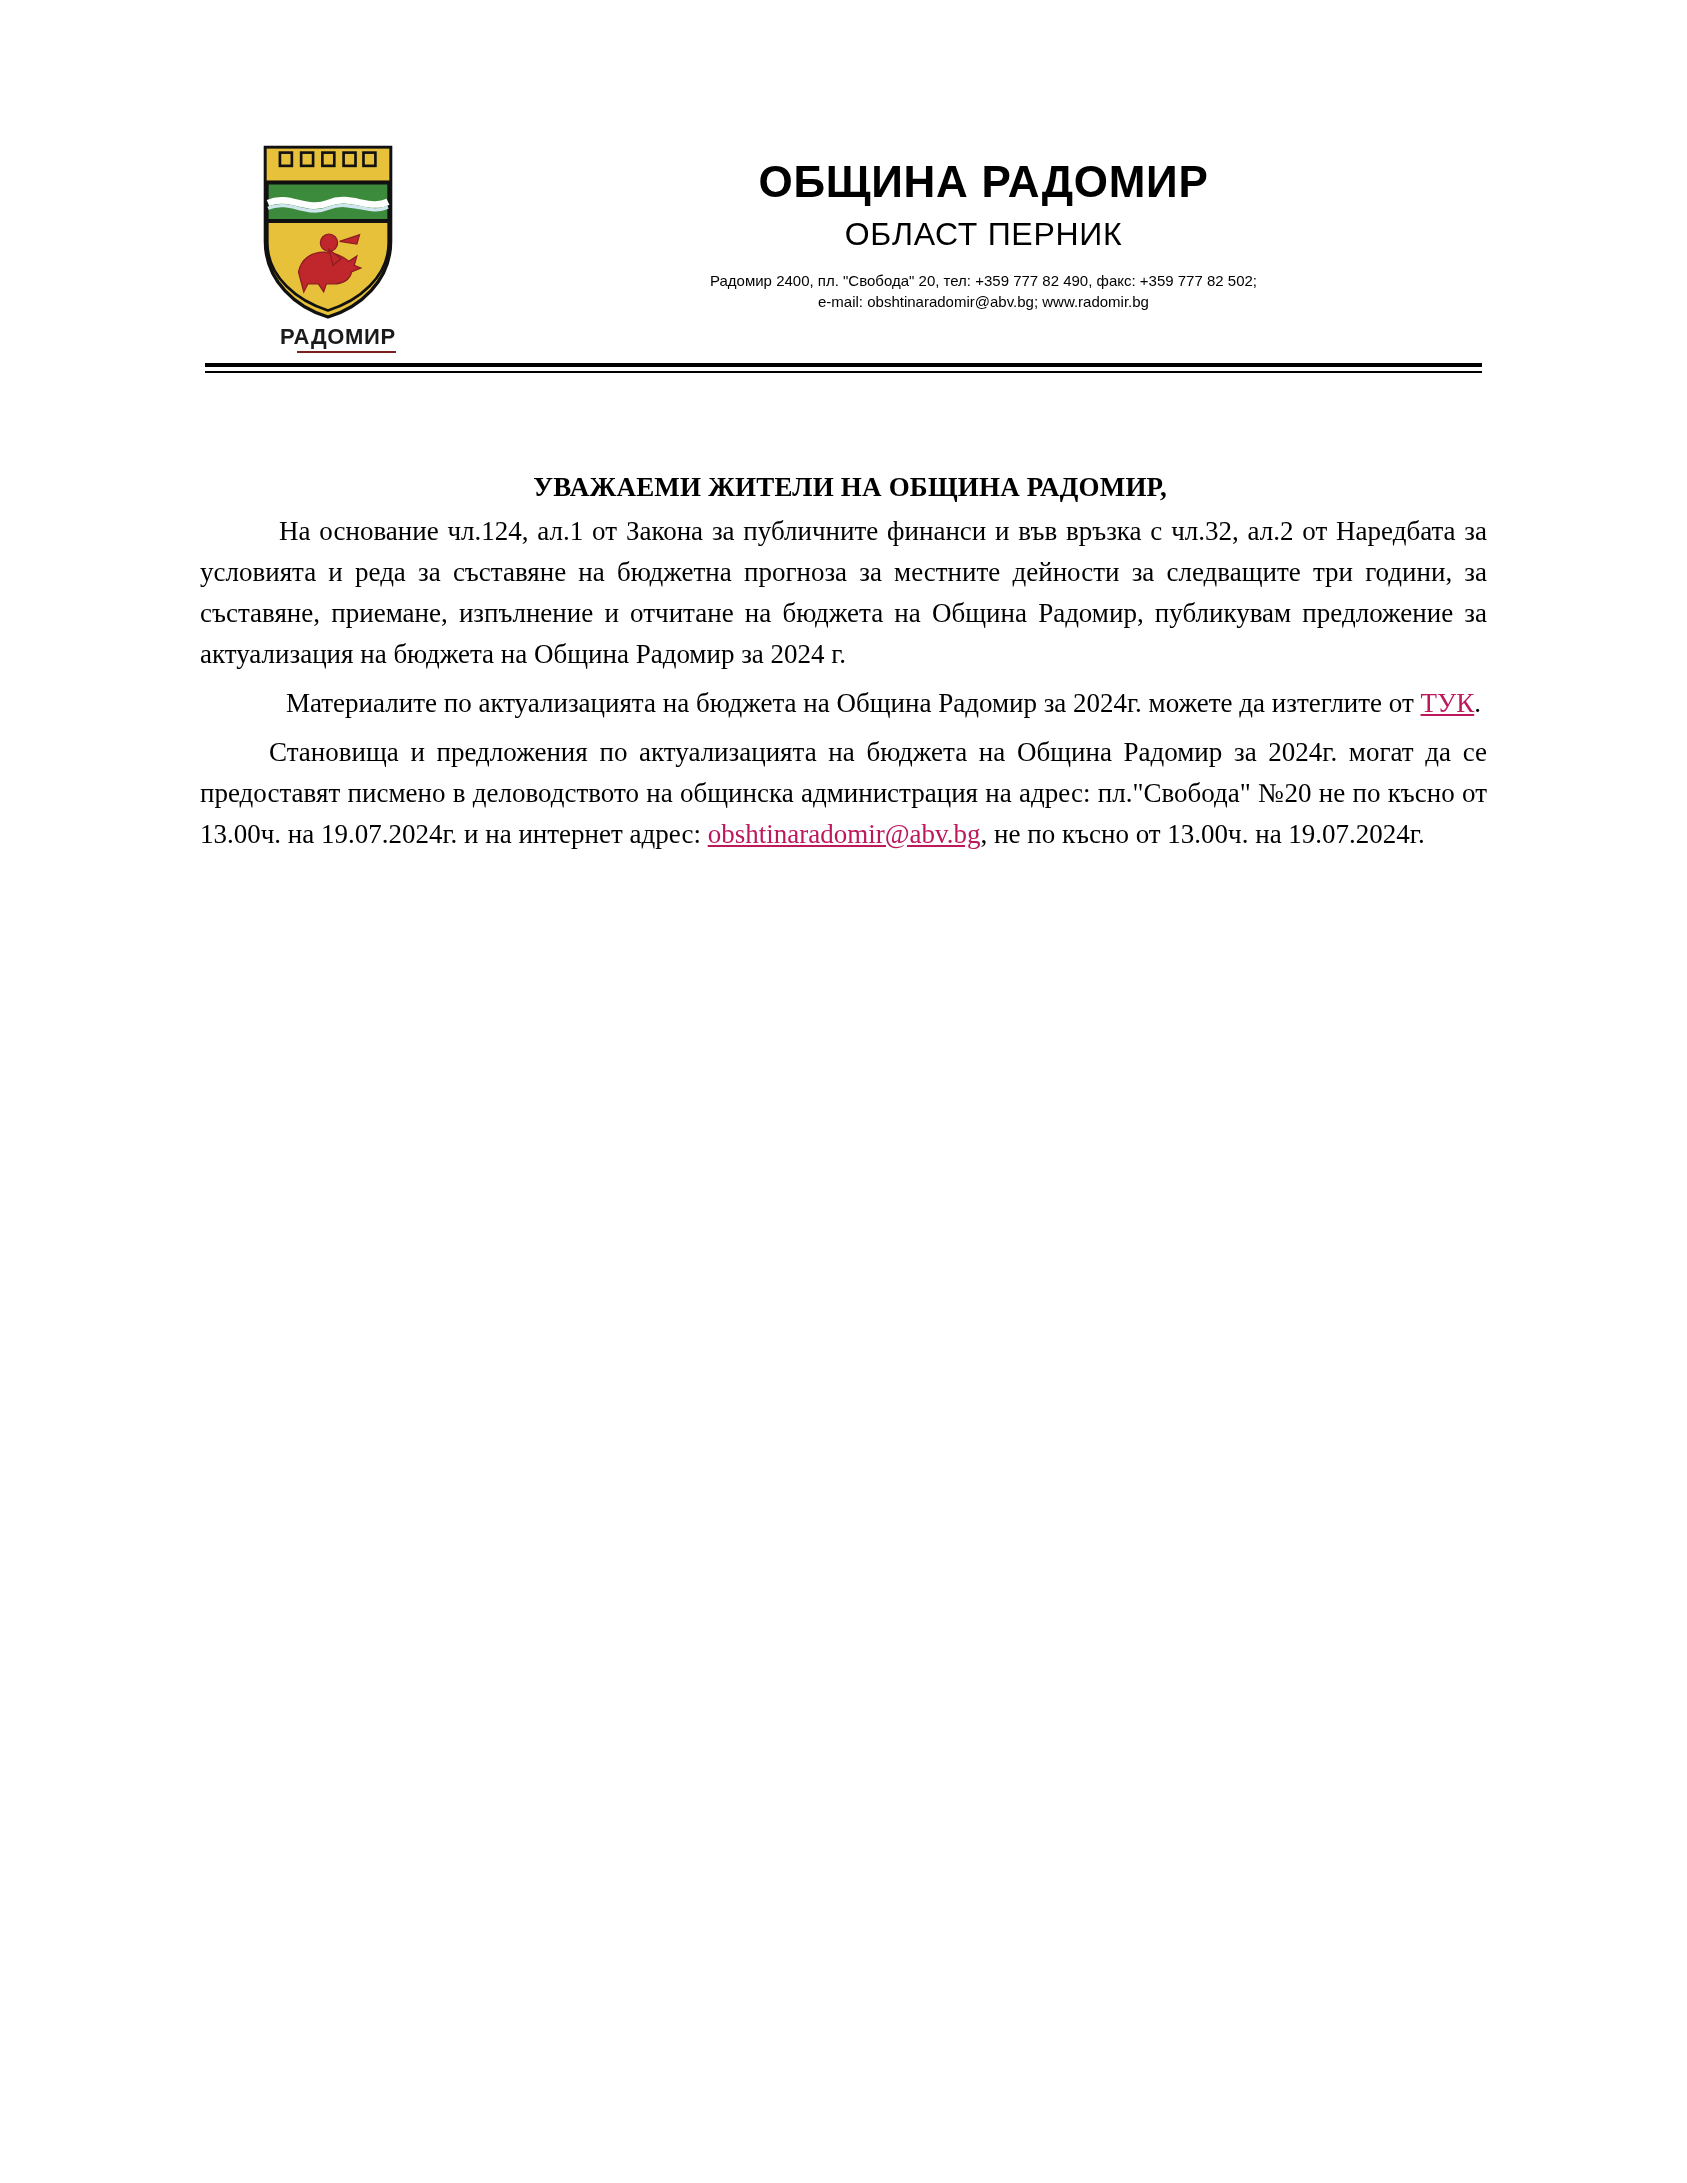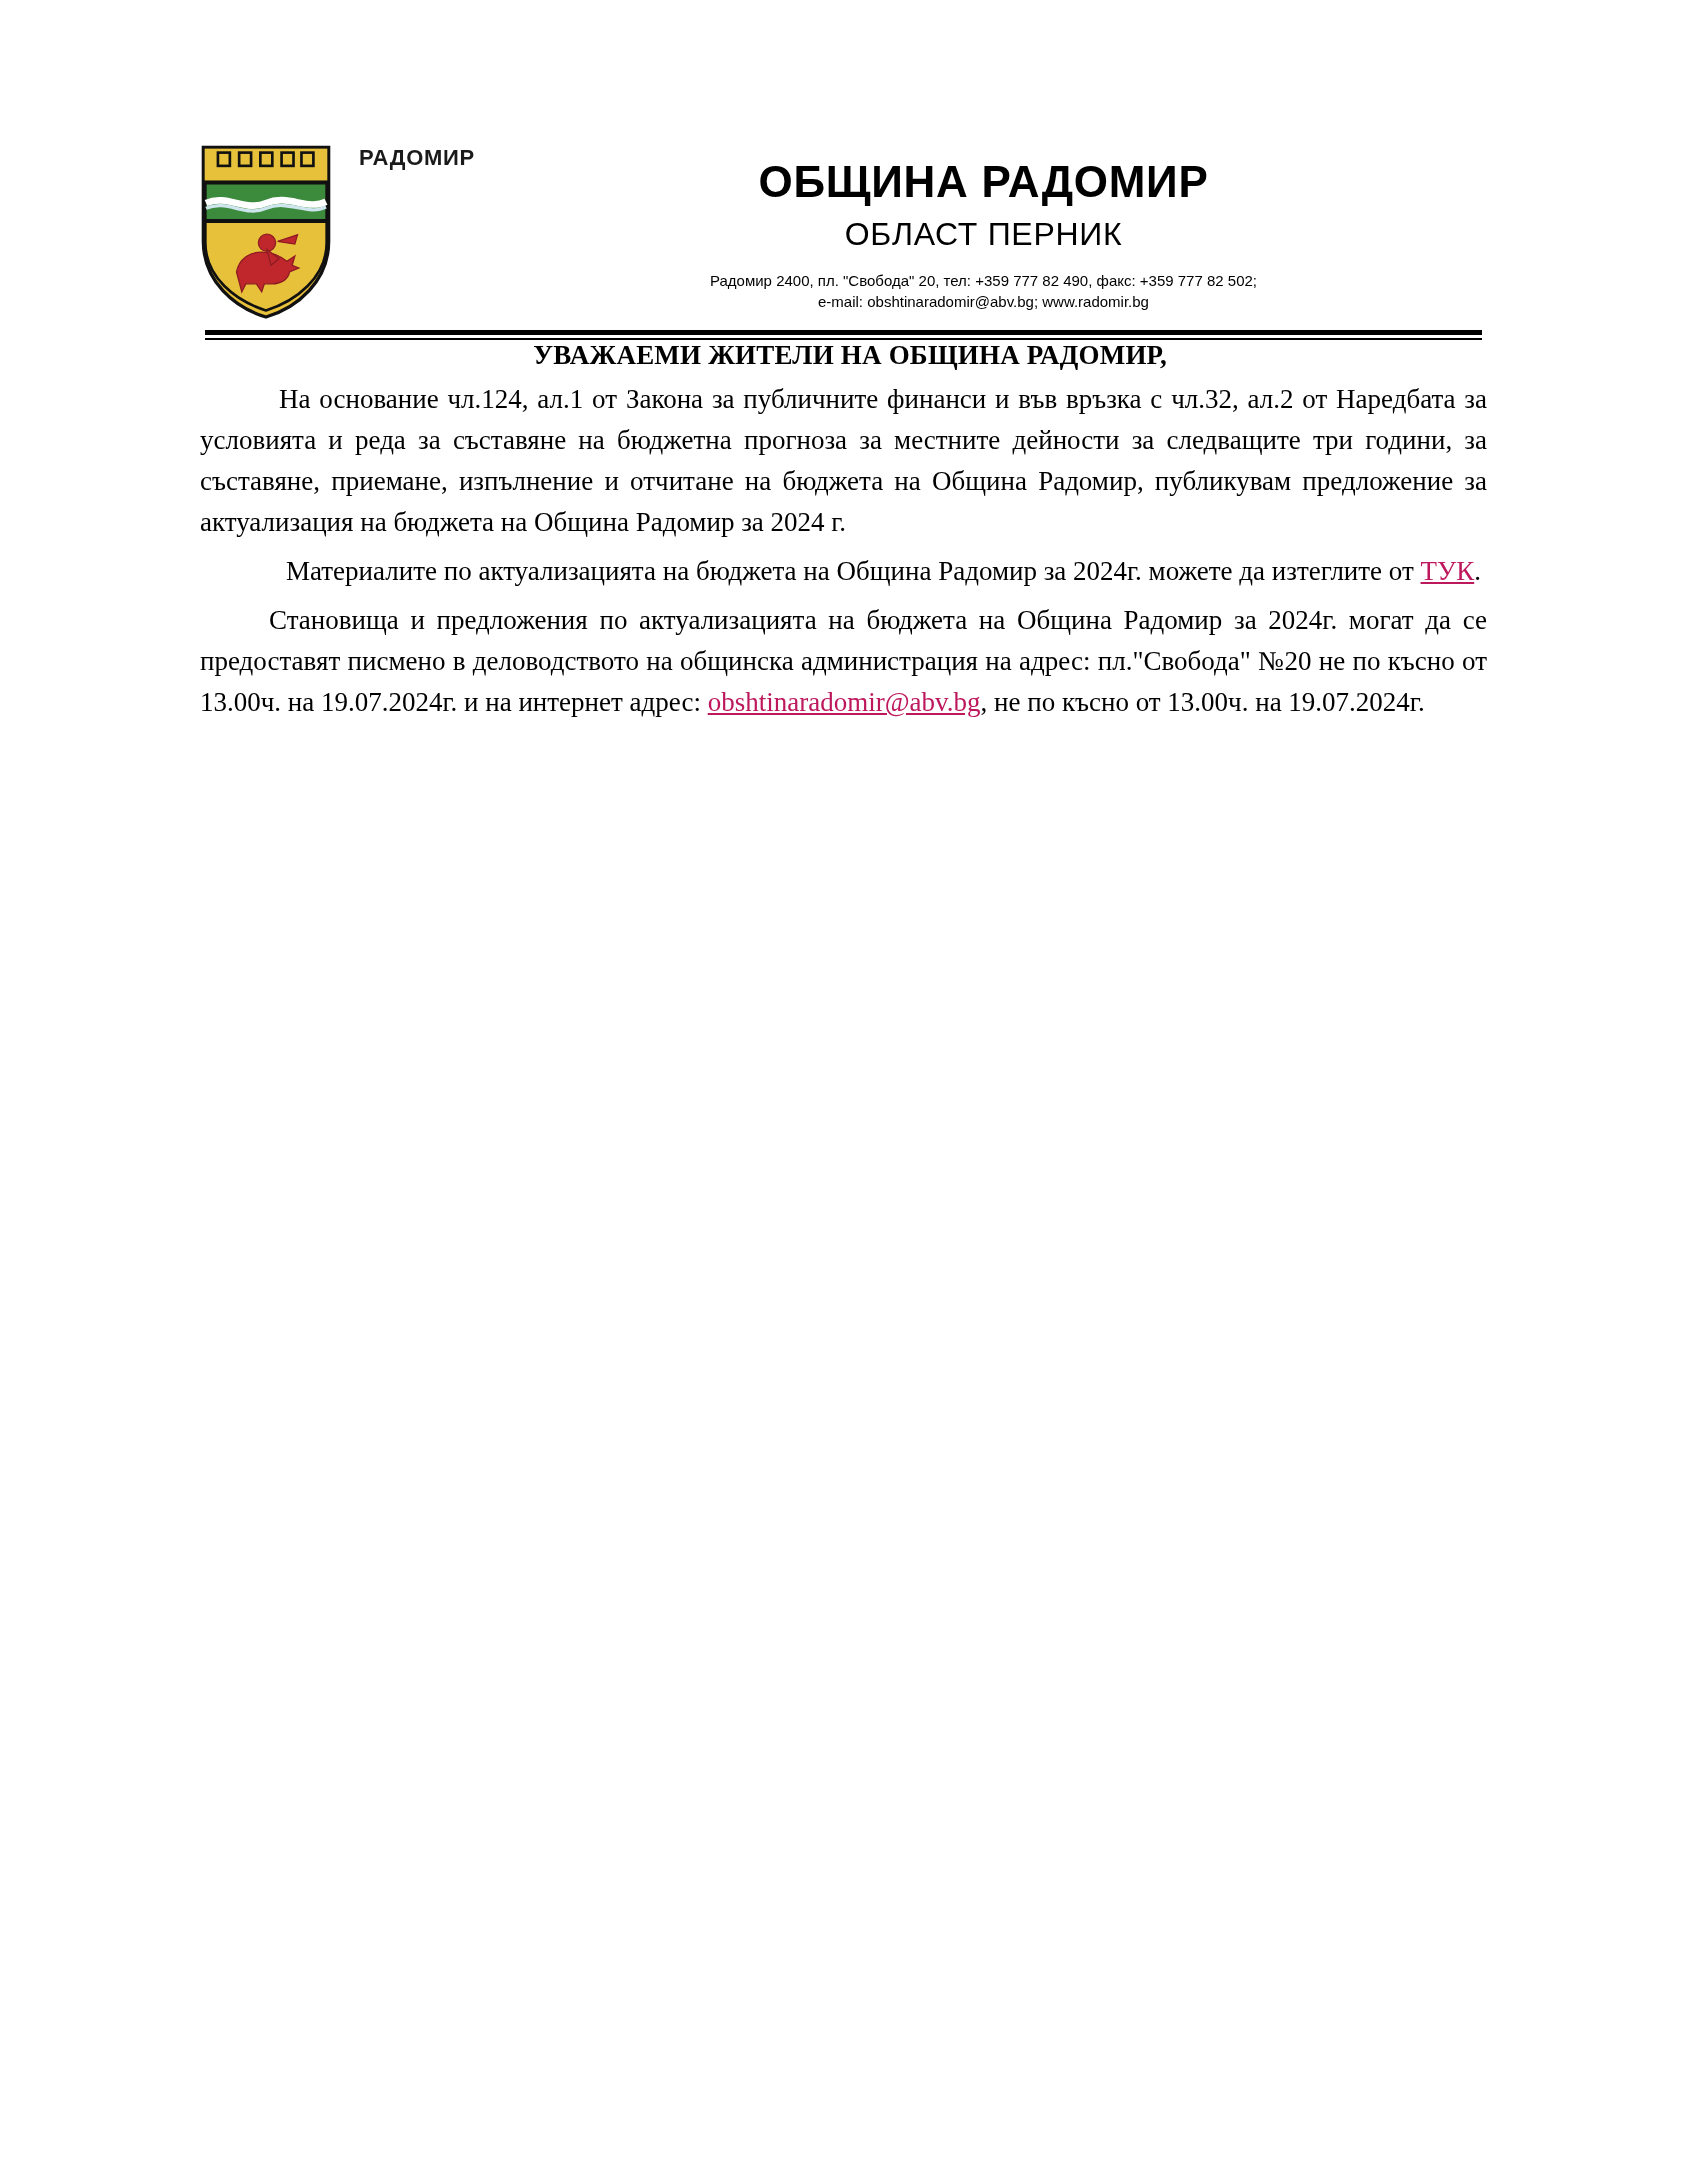--- a/index.html
+++ b/index.html
@@ -29,23 +29,22 @@
     margin: 0;
     padding-top: 142px;
     display: flex;
     flex-direction: row;
     align-items: flex-start;
   }
   .crest-wrap {
     width: 198px;
     margin-left: 198px;
     display: flex;
-    flex-direction: row;
-    align-items: flex-start;
-    gap: 25px;
+    flex-direction: column;
+    align-items: flex-end;
   }
   .crest {
     width: 136px;
     height: 179px;
     position: relative;
   }
   .crest svg { display: block; }
   .crest-caption {
     font-family: "Liberation Sans", sans-serif;
     font-weight: bold;
@@ -93,20 +92,21 @@
     background: #fff;
   }
   .rule-thin {
     height: 2px;
     background: #000;
   }
 
   
   .content {
     margin: 0 192px 0 192px;
+    padding-top: 99px;
   }
   .salutation {
     font-weight: bold;
     font-size: 27px;
     text-align: center;
     letter-spacing: 0.2px;
     padding-left: 13.2px;
   }
   p.body-par {
     font-size: 27px;

